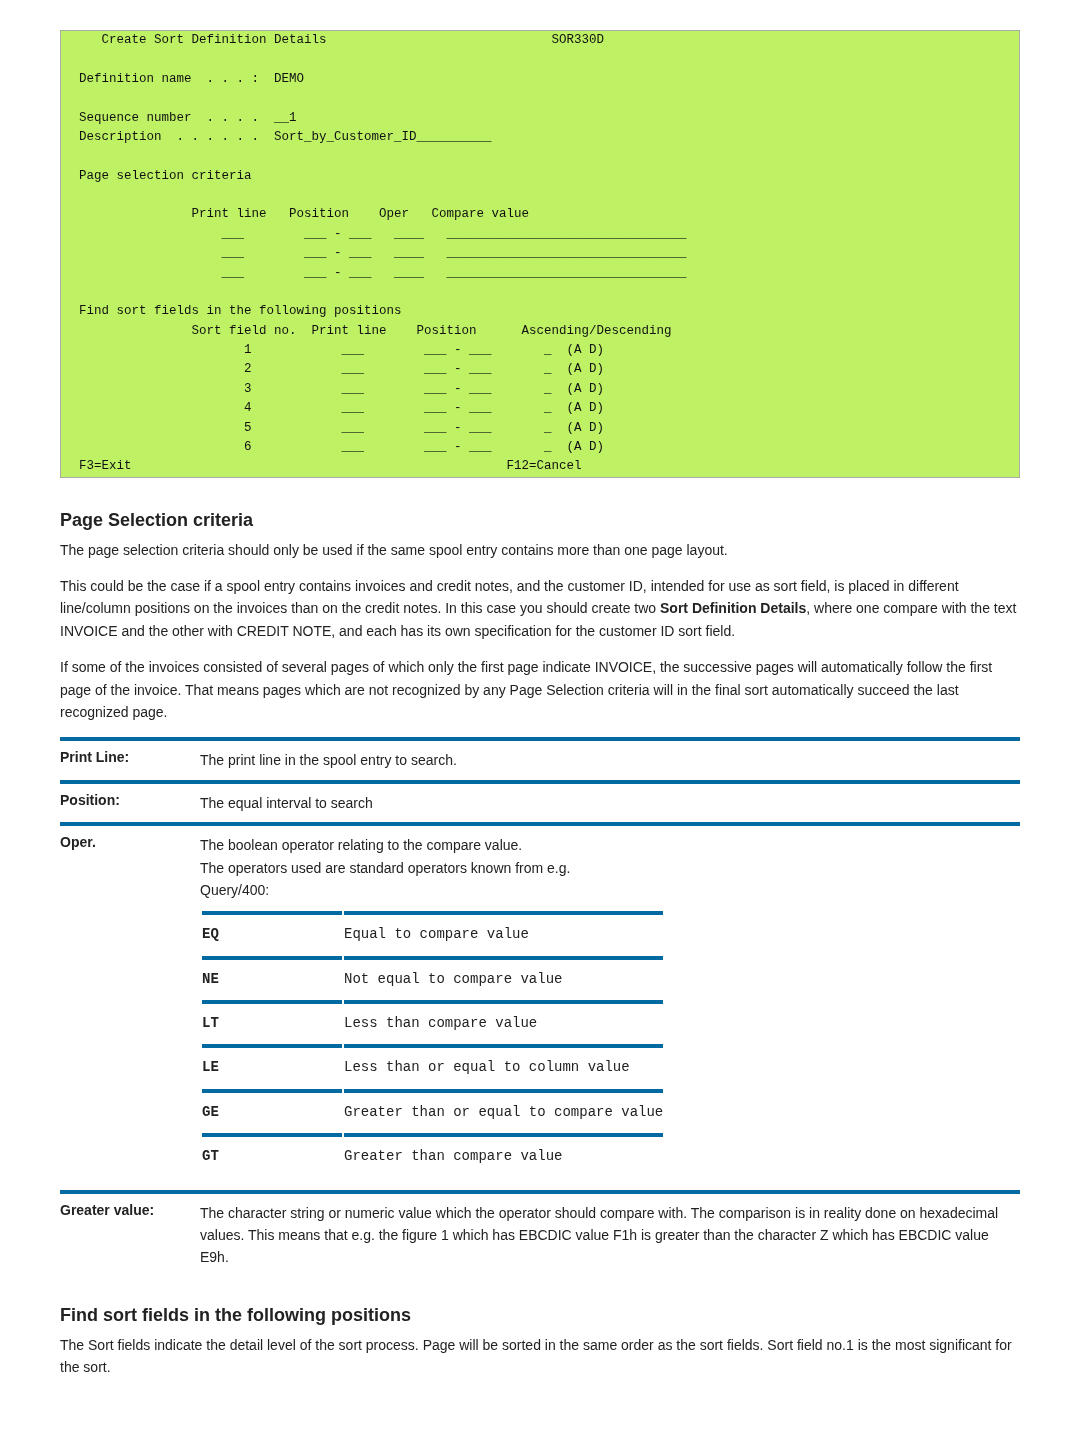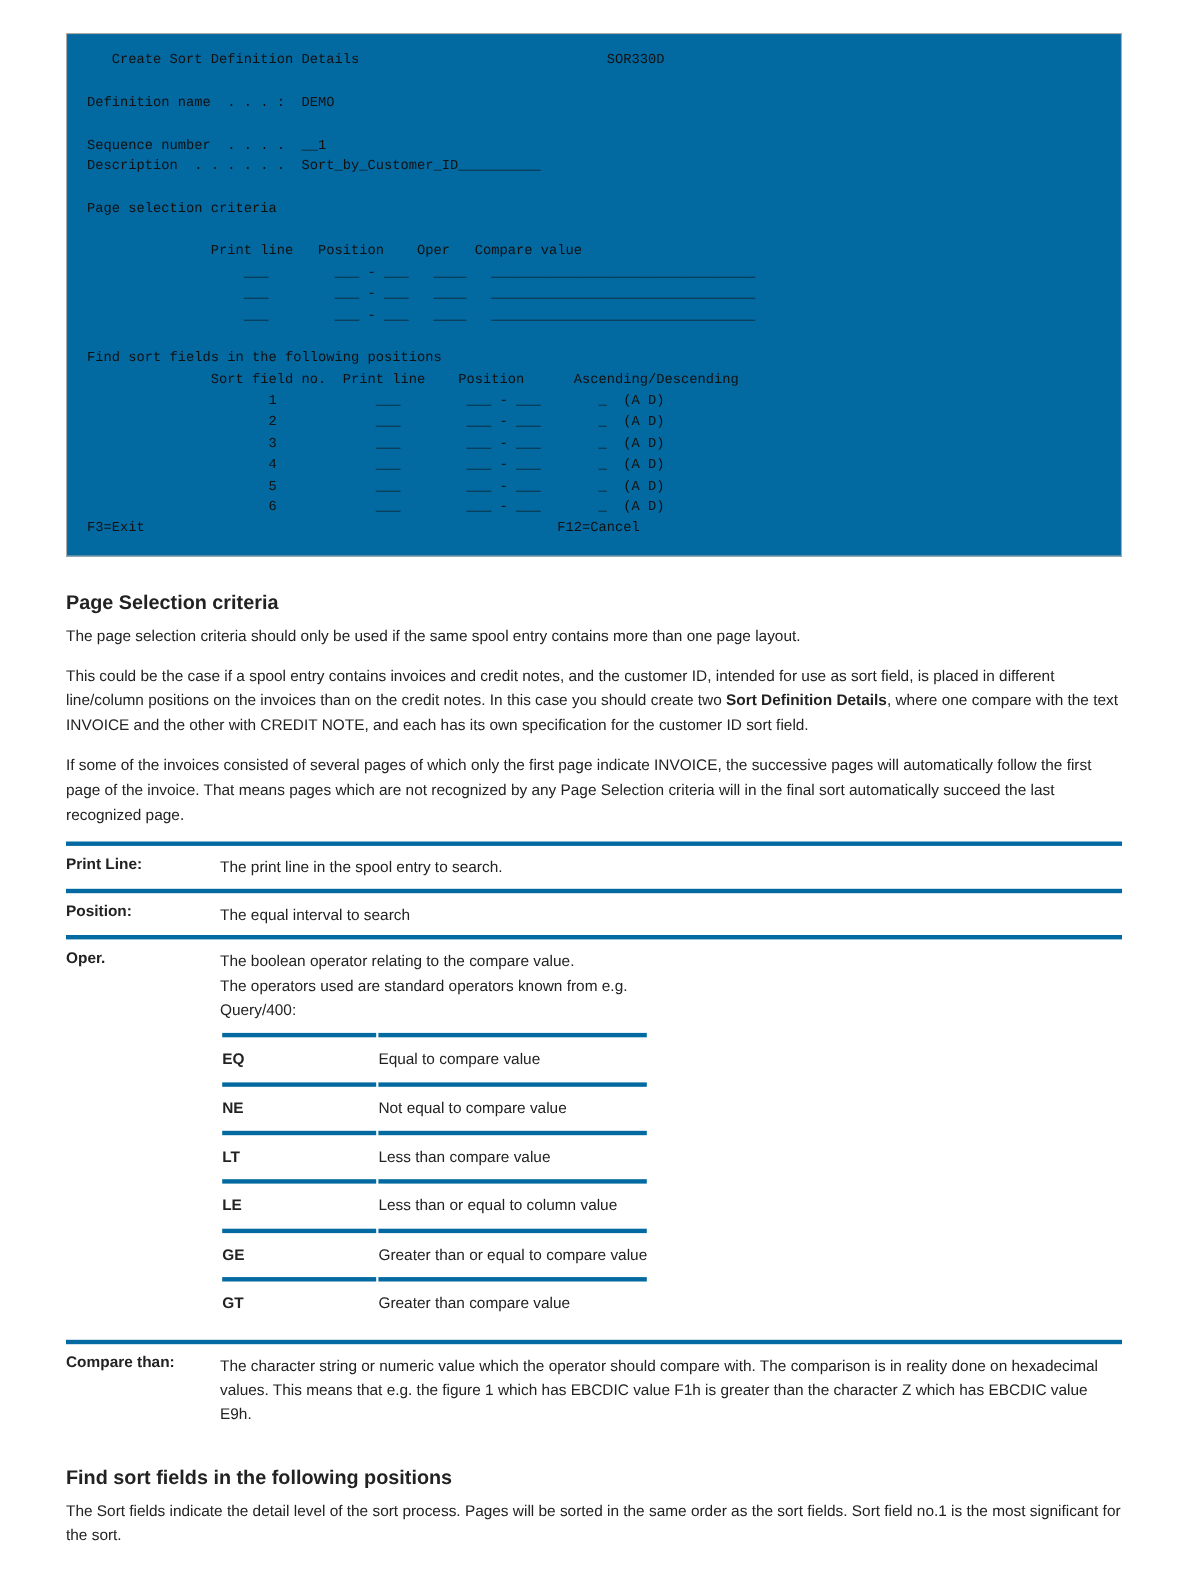--- a/index.html
+++ b/index.html
@@ -8,24 +8,24 @@
       font-family: Arial, Helvetica, sans-serif;
       font-size: 14px;
       color: #222;
       width: 1080px;
       min-height: 1435px;
       padding: 30px 60px;
     }
 
     .terminal-box {
       border: 1px solid #aaa;
-      background: #0369a1;
+      background: #bef264;
       font-family: 'Courier New', Courier, monospace;
       font-size: 12.5px;
-      padding: 14px 18px;
+      padding: 0 18px;
       line-height: 1.55;
       margin-bottom: 32px;
       white-space: pre;
       color: #111;
     }
 
     .section-title {
       font-size: 18px;
       font-weight: bold;
       margin-bottom: 8px;
@@ -56,20 +56,21 @@
       padding-right: 20px;
     }
 
     .field-desc {
       line-height: 1.6;
     }
 
     .operators-table {
       margin-top: 8px;
       margin-bottom: 4px;
+      font-family: Liberation Mono, monospace;
     }
 
     .operators-table td {
       padding: 1px 0;
       vertical-align: top;
     }
 
     .op-code {
       font-weight: bold;
       width: 42px;
@@ -170,27 +171,27 @@
             </tr>
             <tr>
               <td class="op-code">GT</td>
               <td class="op-desc">Greater than compare value</td>
             </tr>
           </tbody>
         </table>
       </td>
     </tr>
     <tr>
-      <td>Compare than:</td>
+      <td>Greater value:</td>
       <td class="field-desc">The character string or numeric value which the operator should compare with. The comparison is in reality done on hexadecimal values. This means that e.g. the figure 1 which has EBCDIC value F1h is greater than the character Z which has EBCDIC value E9h.</td>
     </tr>
   </tbody>
 </table>
 
 <div class="footer-section">
   <div class="section-title">Find sort fields in the following positions</div>
-  <div class="section-body">The Sort fields indicate the detail level of the sort process. Pages will be sorted in the same order as the sort fields. Sort field no.1 is the most significant for the sort.</div>
+  <div class="section-body">The Sort fields indicate the detail level of the sort process. Page will be sorted in the same order as the sort fields. Sort field no.1 is the most significant for the sort.</div>
 </div>
 
 <div class="bottom-bar">
   
   
 </div>
 
 </body></html>

